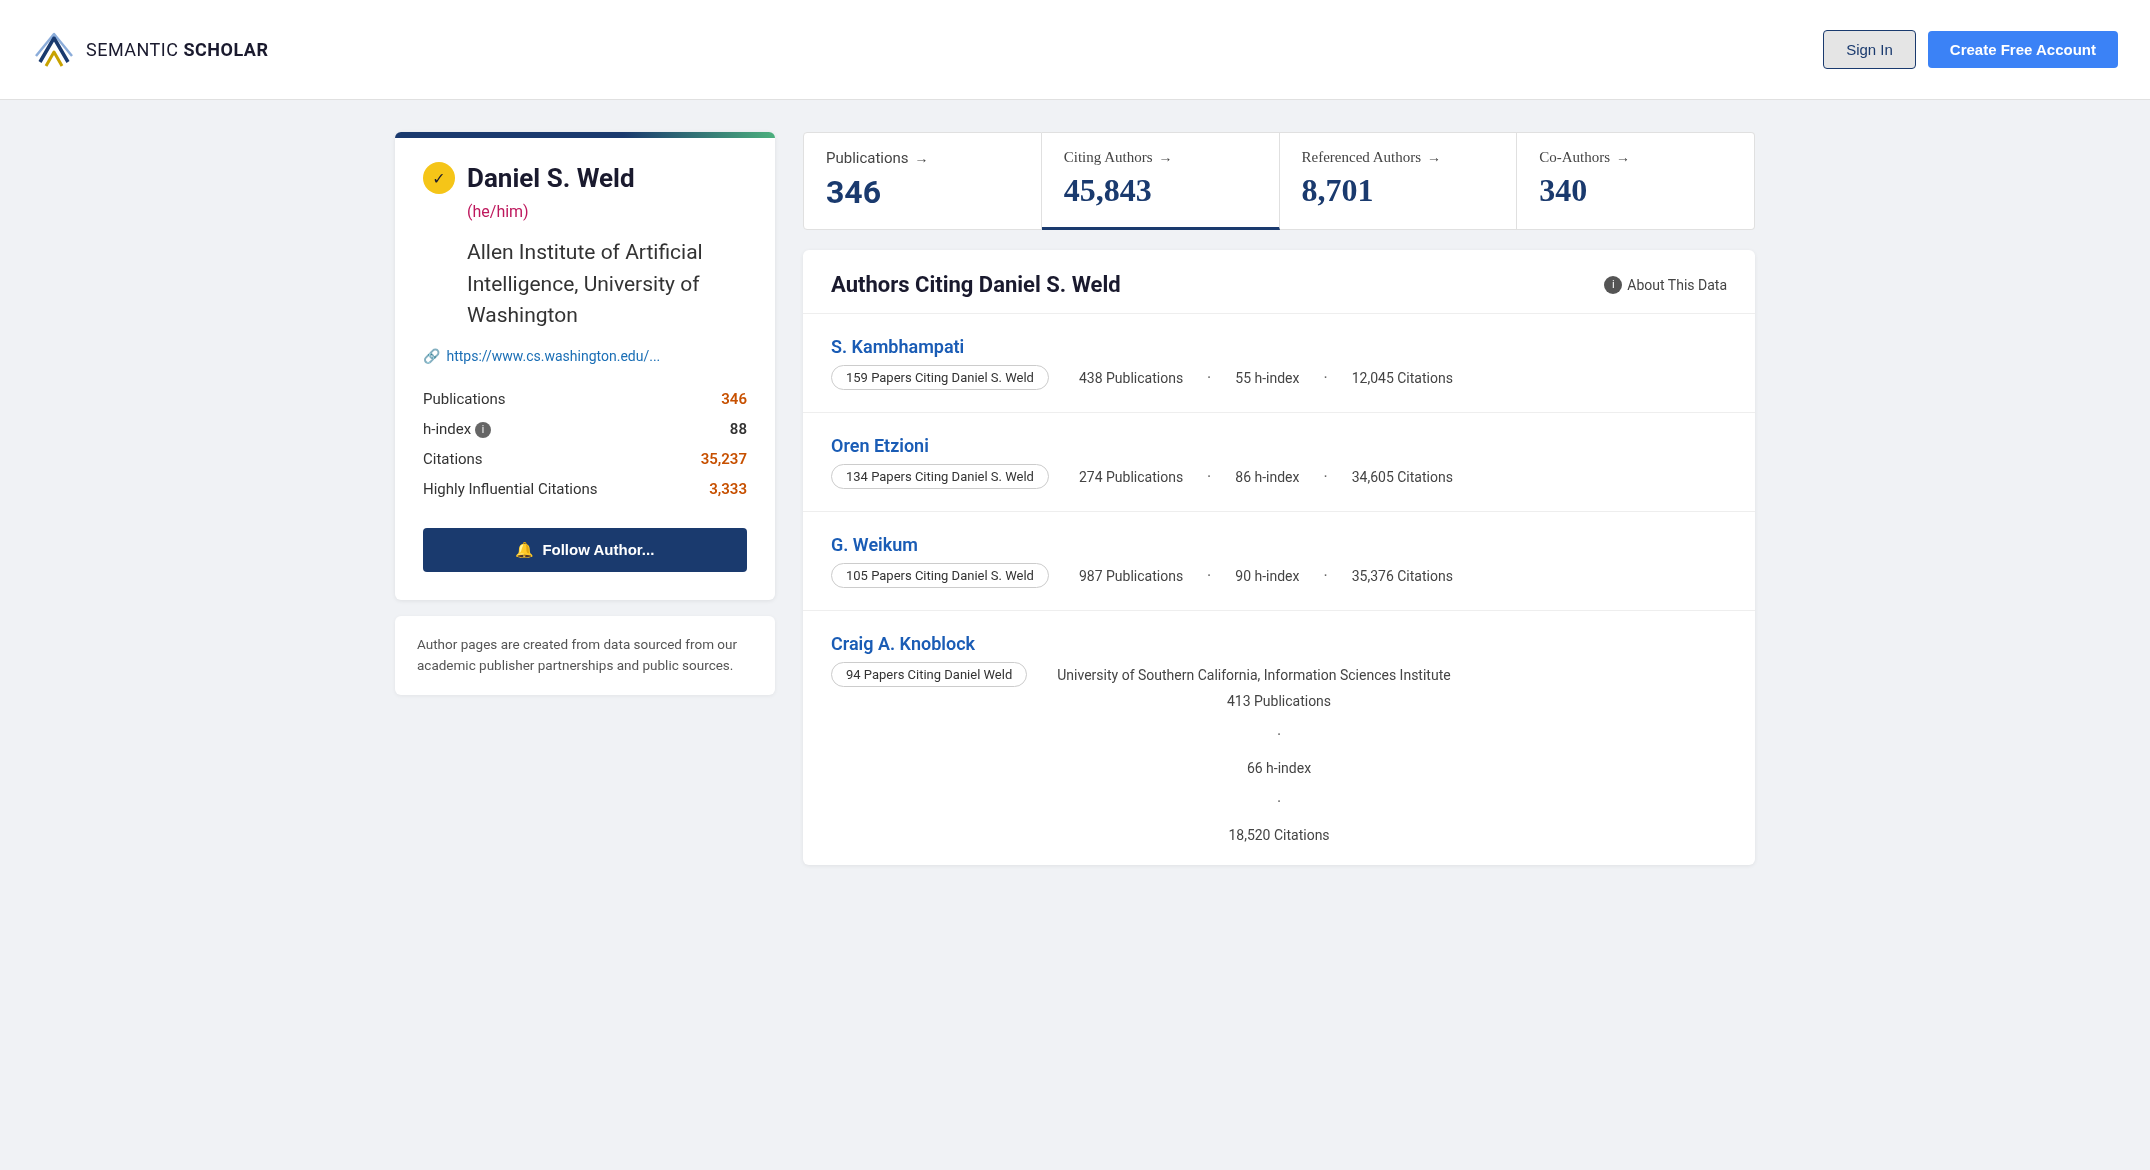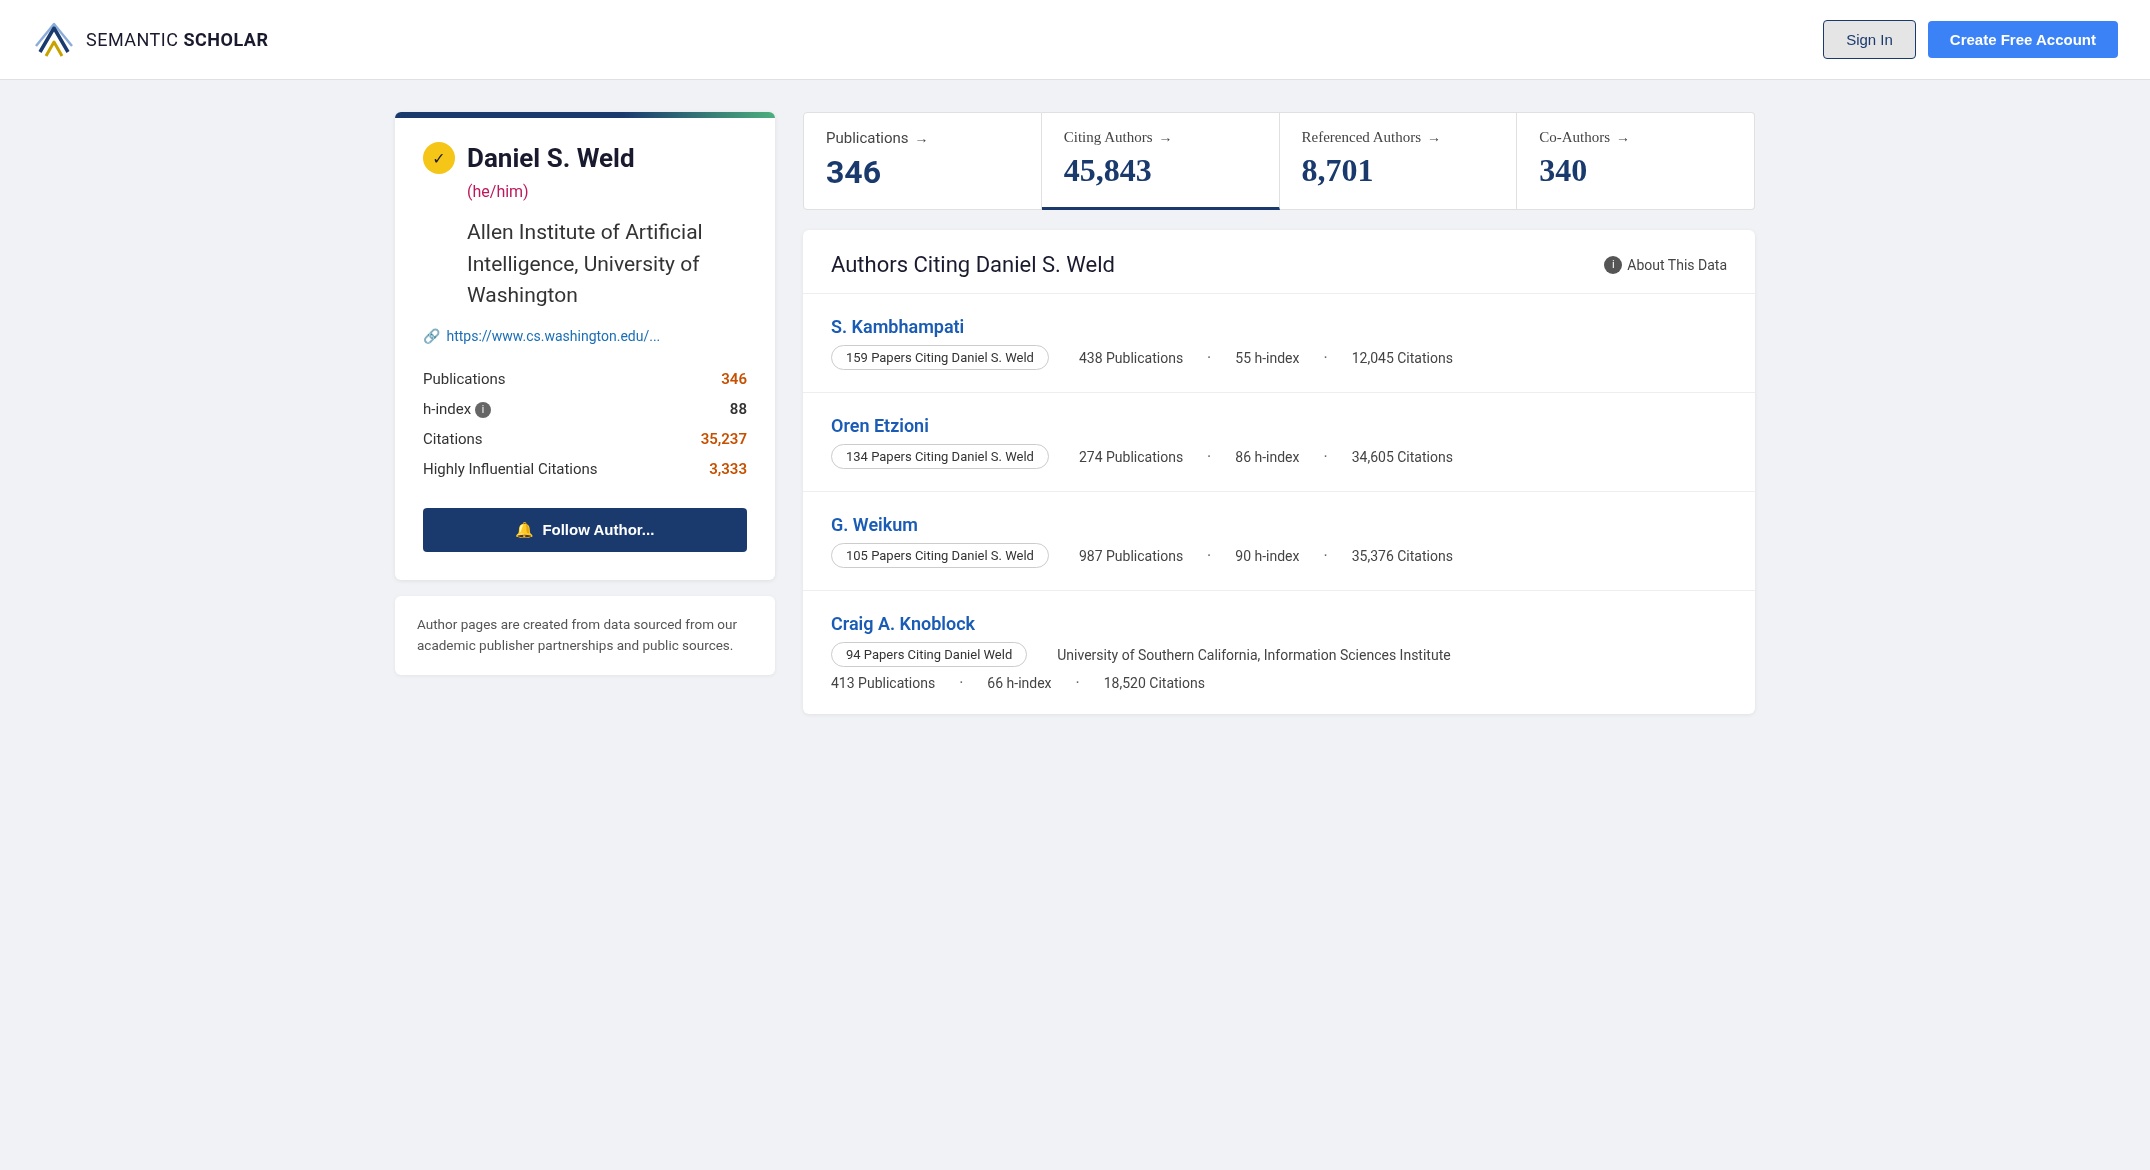--- a/index.html
+++ b/index.html
@@ -7,21 +7,21 @@
       font-family: -apple-system, BlinkMacSystemFont, 'Segoe UI', Roboto, sans-serif;
       background: #f0f2f5;
       color: #1a1a2e;
     }
 
     
     .header {
       background: #fff;
       border-bottom: 1px solid #e0e0e0;
       padding: 5px 32px;
-      height: 80px;
+      height: 100px;
       display: flex;
       align-items: center;
       gap: 24px;
     }
     .logo-area {
       display: flex;
       align-items: center;
       gap: 10px;
       flex-shrink: 0;
     }
@@ -278,21 +278,21 @@
     }
     .citing-header {
       padding: 22px 28px 16px;
       display: flex;
       align-items: center;
       justify-content: space-between;
       border-bottom: 1px solid #eee;
     }
     .citing-title {
       font-size: 22px;
-      font-weight: 400;
+      font-weight: 700;
       color: #1a1a2e;
     }
     .about-data-link {
       color: #444;
       font-size: 14px;
       text-decoration: none;
       display: flex;
       align-items: center;
       gap: 5px;
       cursor: pointer;
@@ -509,21 +509,21 @@
             <span class="meta-text">35,376 Citations</span>
           </div>
         </div>
 
         <div class="author-list-item">
           <a class="citing-author-name">Craig A. Knoblock</a>
           <div class="citing-author-meta">
             <span class="papers-badge">94 Papers Citing Daniel Weld</span>
             <span class="meta-text">University of Southern California, Information Sciences Institute</span>
           </div>
-          <div class="citing-author-meta" style="margin-top:6px;">
+          <div class="citing-author-meta" style="margin-top:6px;flex-direction:column;">
             <span class="meta-text">413 Publications</span>
             <span class="meta-dot">·</span>
             <span class="meta-text">66 h-index</span>
             <span class="meta-dot">·</span>
             <span class="meta-text">18,520 Citations</span>
           </div>
         </div>
 
       </div>
     </div>

